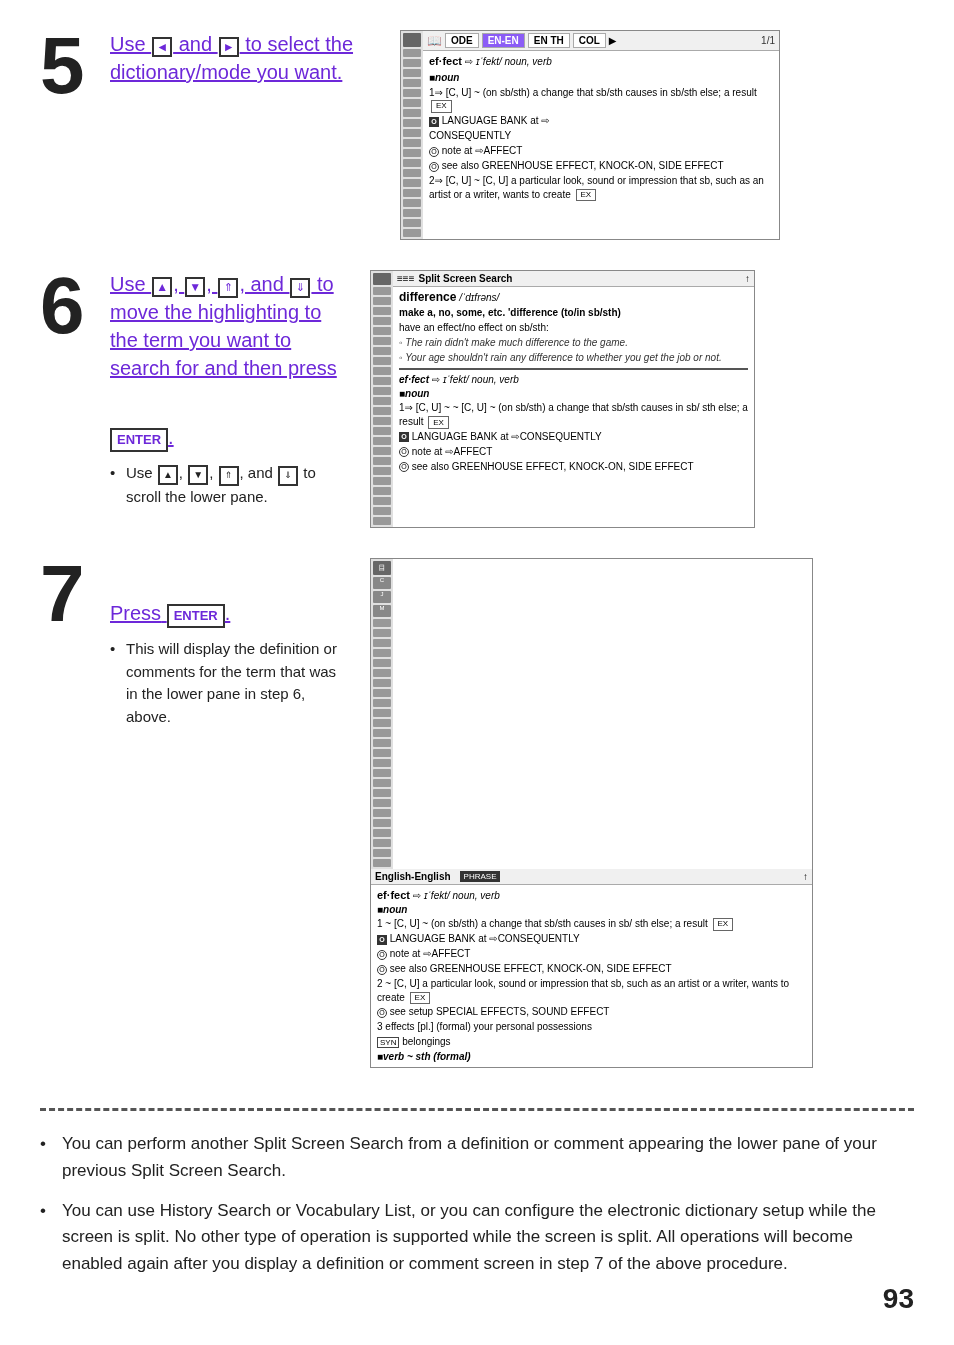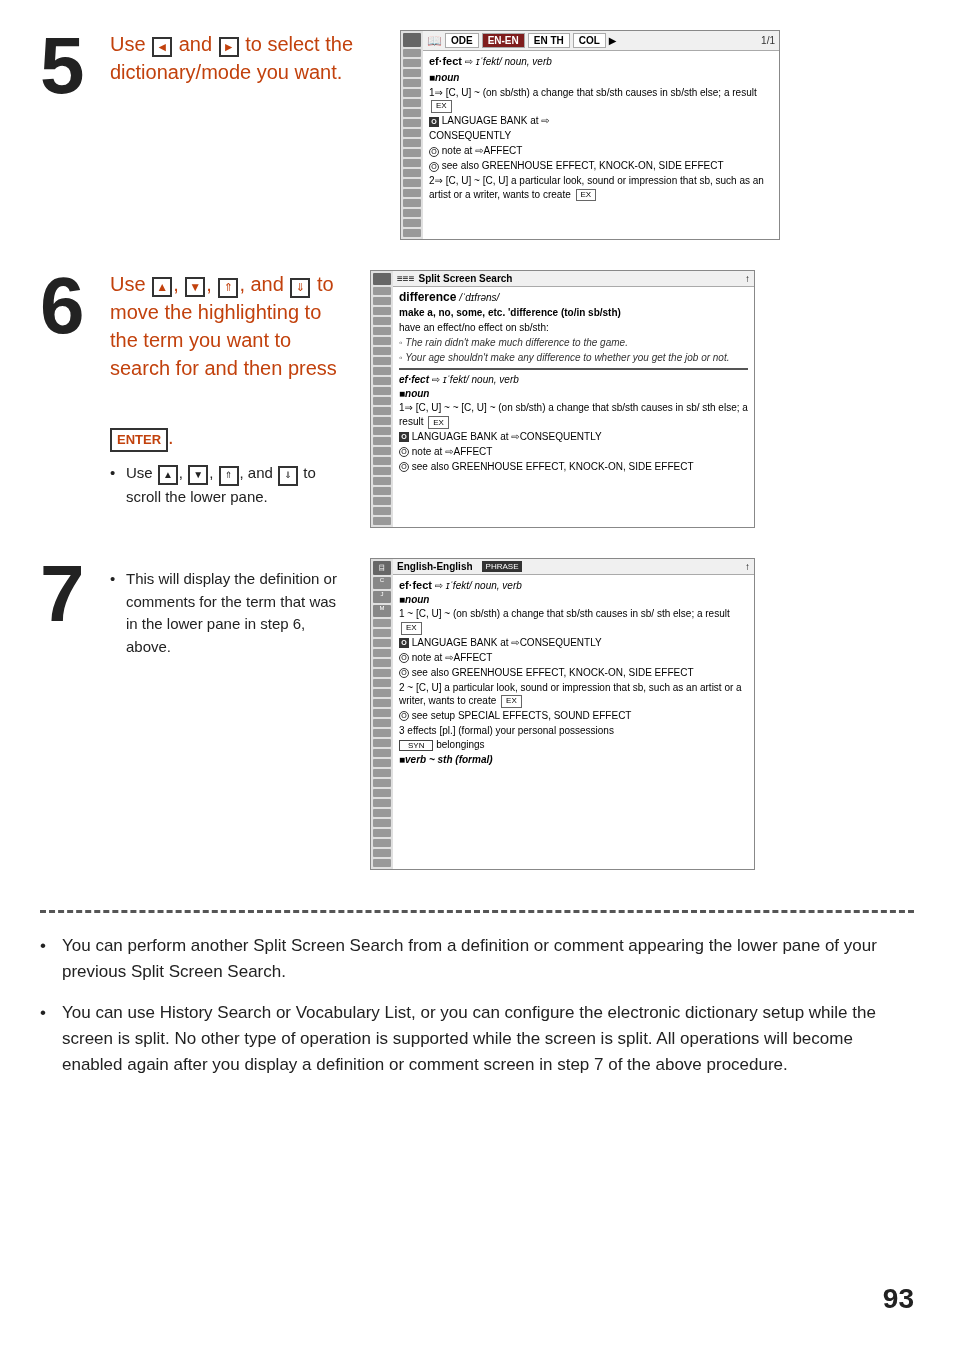--- a/index.html
+++ b/index.html
@@ -31,24 +31,25 @@
     .step-left {
       flex: 0 0 340px;
     }
 
     .step-right {
       flex: 0 0 380px;
     }
 
     .step-text {
       font-size: 20px;
-      color: #c2410c;
+      color: #6d28d9;
       line-height: 1.4;
       overflow: hidden;
       font-family: Arial, sans-serif;
+      text-decoration: underline;
     }
 
     .bullet-list {
       margin-top: 10px;
       list-style: none;
     }
 
     .bullet-list li {
       font-size: 15px;
       color: #222;
@@ -66,21 +67,21 @@
 
     .dict-tab {
       padding: 1px 5px;
       font-size: 10px;
       border: 1px solid #aaa;
       background: #fff;
       font-weight: bold;
     }
 
     .dict-tab.active {
-      background: #7f1d1d;
+      background: #8b5cf6;
       color: #fff;
     }
 
     .dict-page-num {
       margin-left: auto;
       font-size: 10px;
       color: #333;
     }
 
     .dict-body {
@@ -492,21 +493,21 @@
           </div>
           <div class="split-body">
 
             <div>
               <span class="split-word">difference</span>
               <span class="dict-pron">/ˈdɪfrəns/</span>
             </div>
             <div class="split-def-line" style="font-weight:bold;">make a, no, some, etc. 'difference (to/in sb/sth)</div>
             <div class="split-def-line">have an effect/no effect on sb/sth:</div>
             <div class="split-def-line split-italic">◦ The rain didn't make much difference to the game.</div>
-            <div class="split-def-line split-italic">◦ Your age shouldn't make any difference to whether you get the job or not.</div>
+            <div class="split-def-line split-italic">◦ Your age shouldn't rain any difference to whether you get the job or not.</div>
 
             <hr class="split-separator">
 
             <div>
               <span class="split-entry-bold">ef·fect</span>
               <span> ⇨</span>
               <span class="split-entry-header">ɪˈfekt/</span>
               <span class="split-entry-header">noun, verb</span>
             </div>
             <div><span class="dict-label">■noun</span></div>
@@ -531,29 +532,33 @@
         </div>
       </div>
     </div>
   </div>
 
   <div class="step-section">
     <div class="step6-left">
       <div class="big-step">
         <span class="step-num-large">7</span>
         <div class="step-content-wrap">
+          <div class="step-text">
+            <span>Press</span>
+            <span class="enter-box">ENTER</span>.
+          </div>
           <ul class="bullet-list">
             <li>This will display the definition or comments for the term that was in the lower pane in step 6, above.</li>
           </ul>
         </div>
       </div>
     </div>
     <div>
 
-      <div class="dict-frame" style="width:385px;">
+      <div class="dict-frame" style="width:443px;flex-direction:column;">
         <div class="screen-left-panel">
           <div class="screen-left-bar" style="height:14px;background:#666;font-size:7px;color:#fff;text-align:center;line-height:14px;">目</div>
           <div class="screen-left-bar" style="height:12px;background:#888;font-size:6px;color:#fff;text-align:center;">C</div>
           <div class="screen-left-bar" style="height:12px;background:#888;font-size:6px;color:#fff;text-align:center;">J</div>
           <div class="screen-left-bar" style="height:12px;background:#888;font-size:6px;color:#fff;text-align:center;">M</div>
           <div class="screen-left-bar"></div>
           <div class="screen-left-bar"></div>
           <div class="screen-left-bar"></div>
           <div class="screen-left-bar"></div>
           <div class="screen-left-bar"></div>
@@ -613,21 +618,21 @@
               <span class="dict-ex-btn">EX</span>
             </div>
             <div class="dict-note">
               <span class="note-circle">O</span>
               <span>see setup SPECIAL EFFECTS, SOUND EFFECT</span>
             </div>
             <div class="dict-def">
               <span>3 effects [pl.] (formal) your personal possessions</span>
             </div>
             <div class="dict-def">
-              <span style="border:1px solid #444;font-size:8px;padding:0 8px;">SYN</span>
+              <span style="border:1px solid #444;font-size:8px;padding:0 2px;">SYN</span>
               <span>belongings</span>
             </div>
             <div class="dict-def">
               <span class="dict-label">■verb ~ sth (formal)</span>
             </div>
           </div>
         </div>
       </div>
     </div>
   </div>

